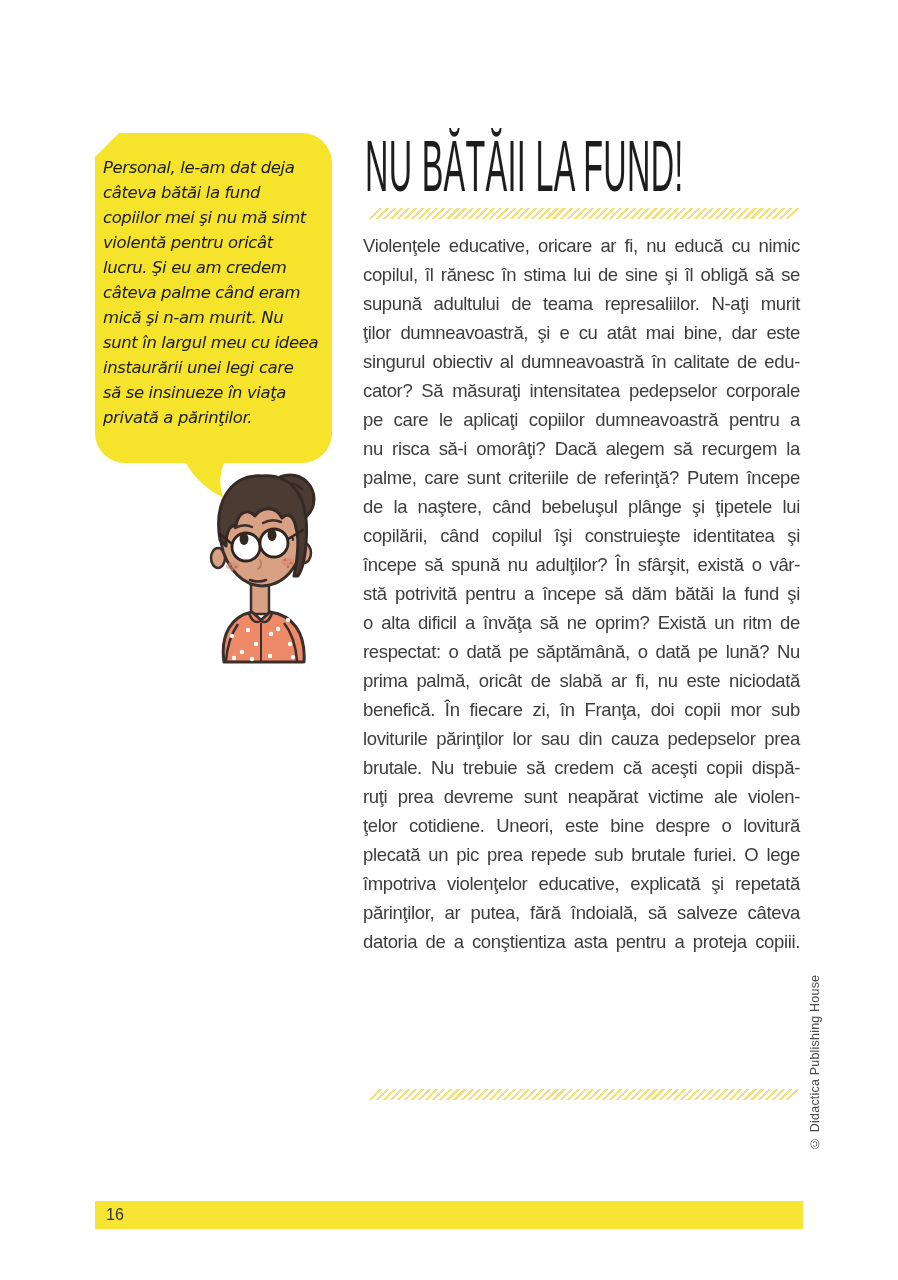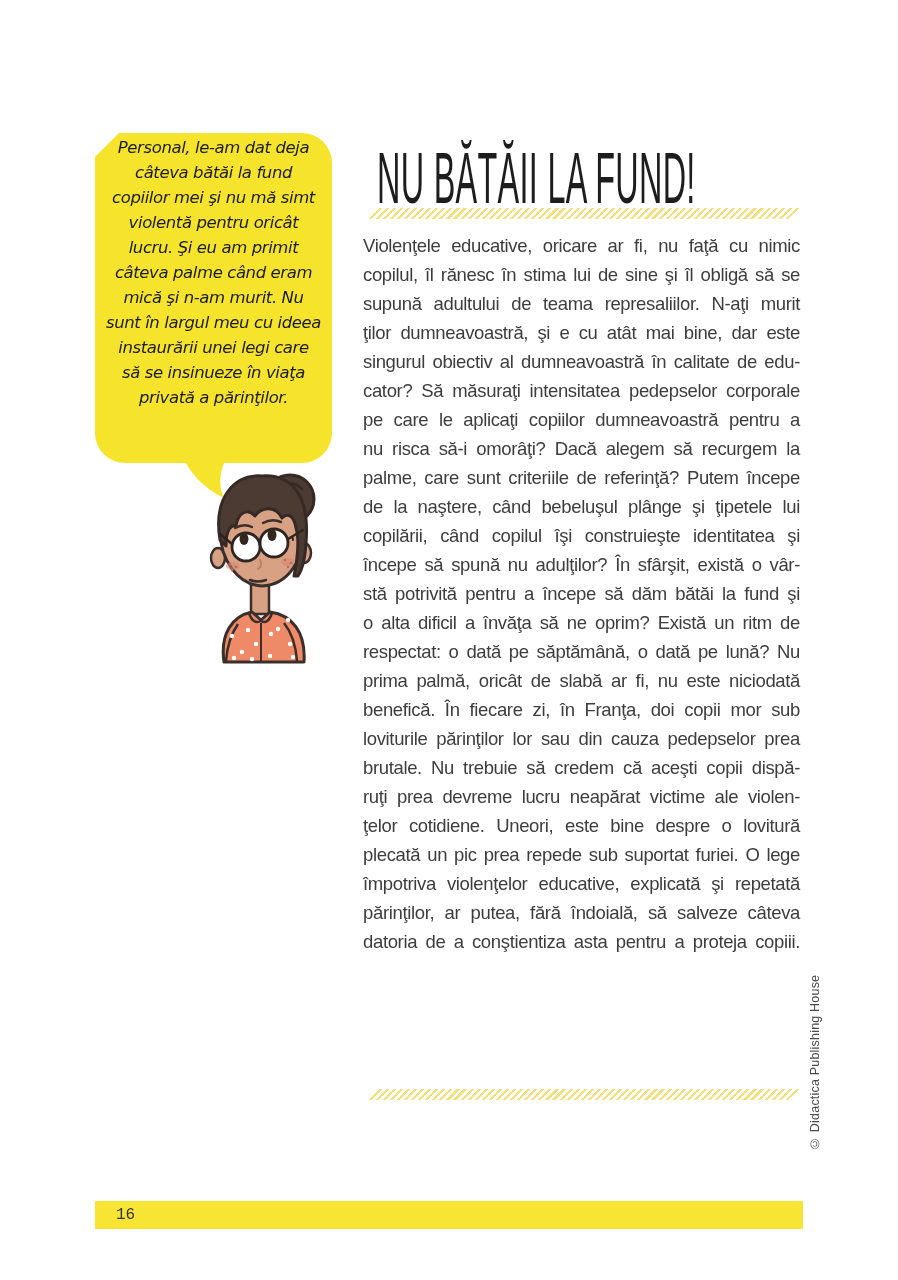--- a/index.html
+++ b/index.html
@@ -14,22 +14,21 @@
 
   
   .bubble{
     position:absolute;
     left:95px;top:133px;
     width:237px;height:330px;
     background:#F6E42C;
     border-radius:10px 30px 30px 30px;
     clip-path:polygon(24px 0,100% 0,100% 100%,0 100%,0 24px);
     box-sizing:border-box;
-    padding:2px 8px 0 8px;
-    text-align:center;
+    padding:22px 8px 0 8px;
   }
   .bubble-line{
     font-family:"DejaVu Sans",sans-serif;
     font-style:italic;
     font-weight:500;
     font-size:16.5px;
     line-height:25px;
     letter-spacing:-0.4px;
     color:#1c1c1c;
     white-space:nowrap;
@@ -98,22 +97,22 @@
 
   
   .footer-bar{
     position:absolute;
     left:95px;top:1201px;
     width:708px;height:28px;
     background:#F8E433;
   }
   .page-number{
     position:absolute;
-    left:21px;top:0;
-    font-family:Liberation Mono, monospace;
+    left:11px;top:0;
+    font-family:Liberation Sans, sans-serif;
     font-size:16px;
     line-height:28px;
     color:#333333;
   }
 
   .character{
     position:absolute;
     left:200px;top:468px;
     width:150px;height:200px;
   }
@@ -121,21 +120,21 @@
 </head>
 <body>
 
 <div class="page">
 
   <div class="bubble">
       <div class="bubble-line">Personal, le-am dat deja</div>
       <div class="bubble-line">câteva bătăi la fund</div>
       <div class="bubble-line">copiilor mei şi nu mă simt</div>
       <div class="bubble-line">violentă pentru oricât</div>
-      <div class="bubble-line">lucru. Şi eu am primit</div>
+      <div class="bubble-line">lucru. Şi eu am credem</div>
       <div class="bubble-line">câteva palme când eram</div>
       <div class="bubble-line">mică şi n-am murit. Nu</div>
       <div class="bubble-line">sunt în largul meu cu ideea</div>
       <div class="bubble-line">instaurării unei legi care</div>
       <div class="bubble-line">să se insinueze în viaţa</div>
       <div class="bubble-line">privată a părinţilor.</div>
     </div>
   <svg class="bubble-tail" viewBox="0 0 64 48" aria-hidden="true">
     <path d="M6,0 C13,17 27,33 48,43 C41,28 45,12 52,0 Z" fill="#F6E42C"></path>
   </svg>
@@ -194,50 +193,50 @@
         <circle cx="78" cy="161" r="2.2"></circle>
       <circle cx="90" cy="176" r="2.2"></circle>
         <circle cx="34" cy="190" r="2.2"></circle>
         <circle cx="71" cy="166" r="2.2"></circle>
       <circle cx="93" cy="189" r="2.2"></circle>
         <circle cx="52" cy="191" r="2.2"></circle>
         <circle cx="88" cy="152" r="2.2"></circle>
     </g>
   </svg>
 
-  <h1 class="title" style="margin:12px;">
+  <h1 class="title" style="margin:0;">
     <span>NU BĂTĂII LA FUND!</span>
   </h1>
 
   <div class="hatch top"></div>
   <div class="hatch bottom"></div>
 
   <div class="body-text">
-      <div class="bline">Violenţele educative, oricare ar fi, nu faţă cu nimic</div>
+      <div class="bline">Violenţele educative, oricare ar fi, nu educă cu nimic</div>
       <div class="bline">copilul, îl rănesc în stima lui de sine şi îl obligă să se</div>
       <div class="bline">supună adultului de teama represaliilor. N-aţi murit</div>
       <div class="bline">ţilor dumneavoastră, şi e cu atât mai bine, dar este</div>
       <div class="bline">singurul obiectiv al dumneavoastră în calitate de edu-</div>
       <div class="bline">cator? Să măsuraţi intensitatea pedepselor corporale</div>
       <div class="bline">pe care le aplicaţi copiilor dumneavoastră pentru a</div>
       <div class="bline">nu risca să-i omorâţi? Dacă alegem să recurgem la</div>
       <div class="bline">palme, care sunt criteriile de referinţă? Putem începe</div>
       <div class="bline">de la naştere, când bebeluşul plânge şi ţipetele lui</div>
       <div class="bline">copilării, când copilul îşi construieşte identitatea şi</div>
       <div class="bline">începe să spună nu adulţilor? În sfârşit, există o vâr-</div>
       <div class="bline">stă potrivită pentru a începe să dăm bătăi la fund şi</div>
       <div class="bline">o alta dificil a învăţa să ne oprim? Există un ritm de</div>
       <div class="bline">respectat: o dată pe săptămână, o dată pe lună? Nu</div>
       <div class="bline">prima palmă, oricât de slabă ar fi, nu este niciodată</div>
       <div class="bline">benefică. În fiecare zi, în Franţa, doi copii mor sub</div>
       <div class="bline">loviturile părinţilor lor sau din cauza pedepselor prea</div>
       <div class="bline">brutale. Nu trebuie să credem că aceşti copii dispă-</div>
-      <div class="bline">ruţi prea devreme lucru neapărat victime ale violen-</div>
+      <div class="bline">ruţi prea devreme sunt neapărat victime ale violen-</div>
       <div class="bline">ţelor cotidiene. Uneori, este bine despre o lovitură</div>
-      <div class="bline">plecată un pic prea repede sub suportat furiei. O lege</div>
+      <div class="bline">plecată un pic prea repede sub brutale furiei. O lege</div>
       <div class="bline">împotriva violenţelor educative, explicată şi repetată</div>
       <div class="bline">părinţilor, ar putea, fără îndoială, să salveze câteva</div>
       <div class="bline">datoria de a conştientiza asta pentru a proteja copiii.</div>
     </div>
 
   <div class="copyright">© Didactica Publishing House</div>
 
   <div class="footer-bar">
     <span class="page-number">16</span>
   </div>

